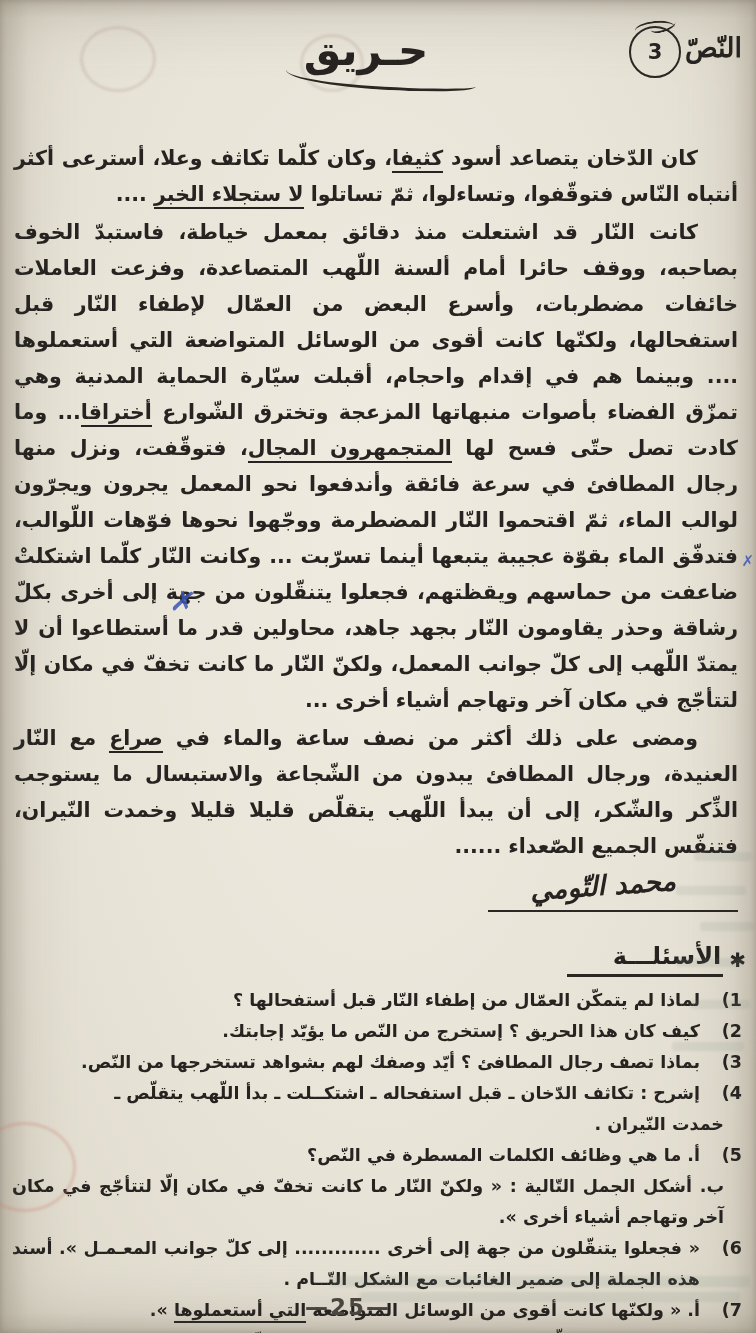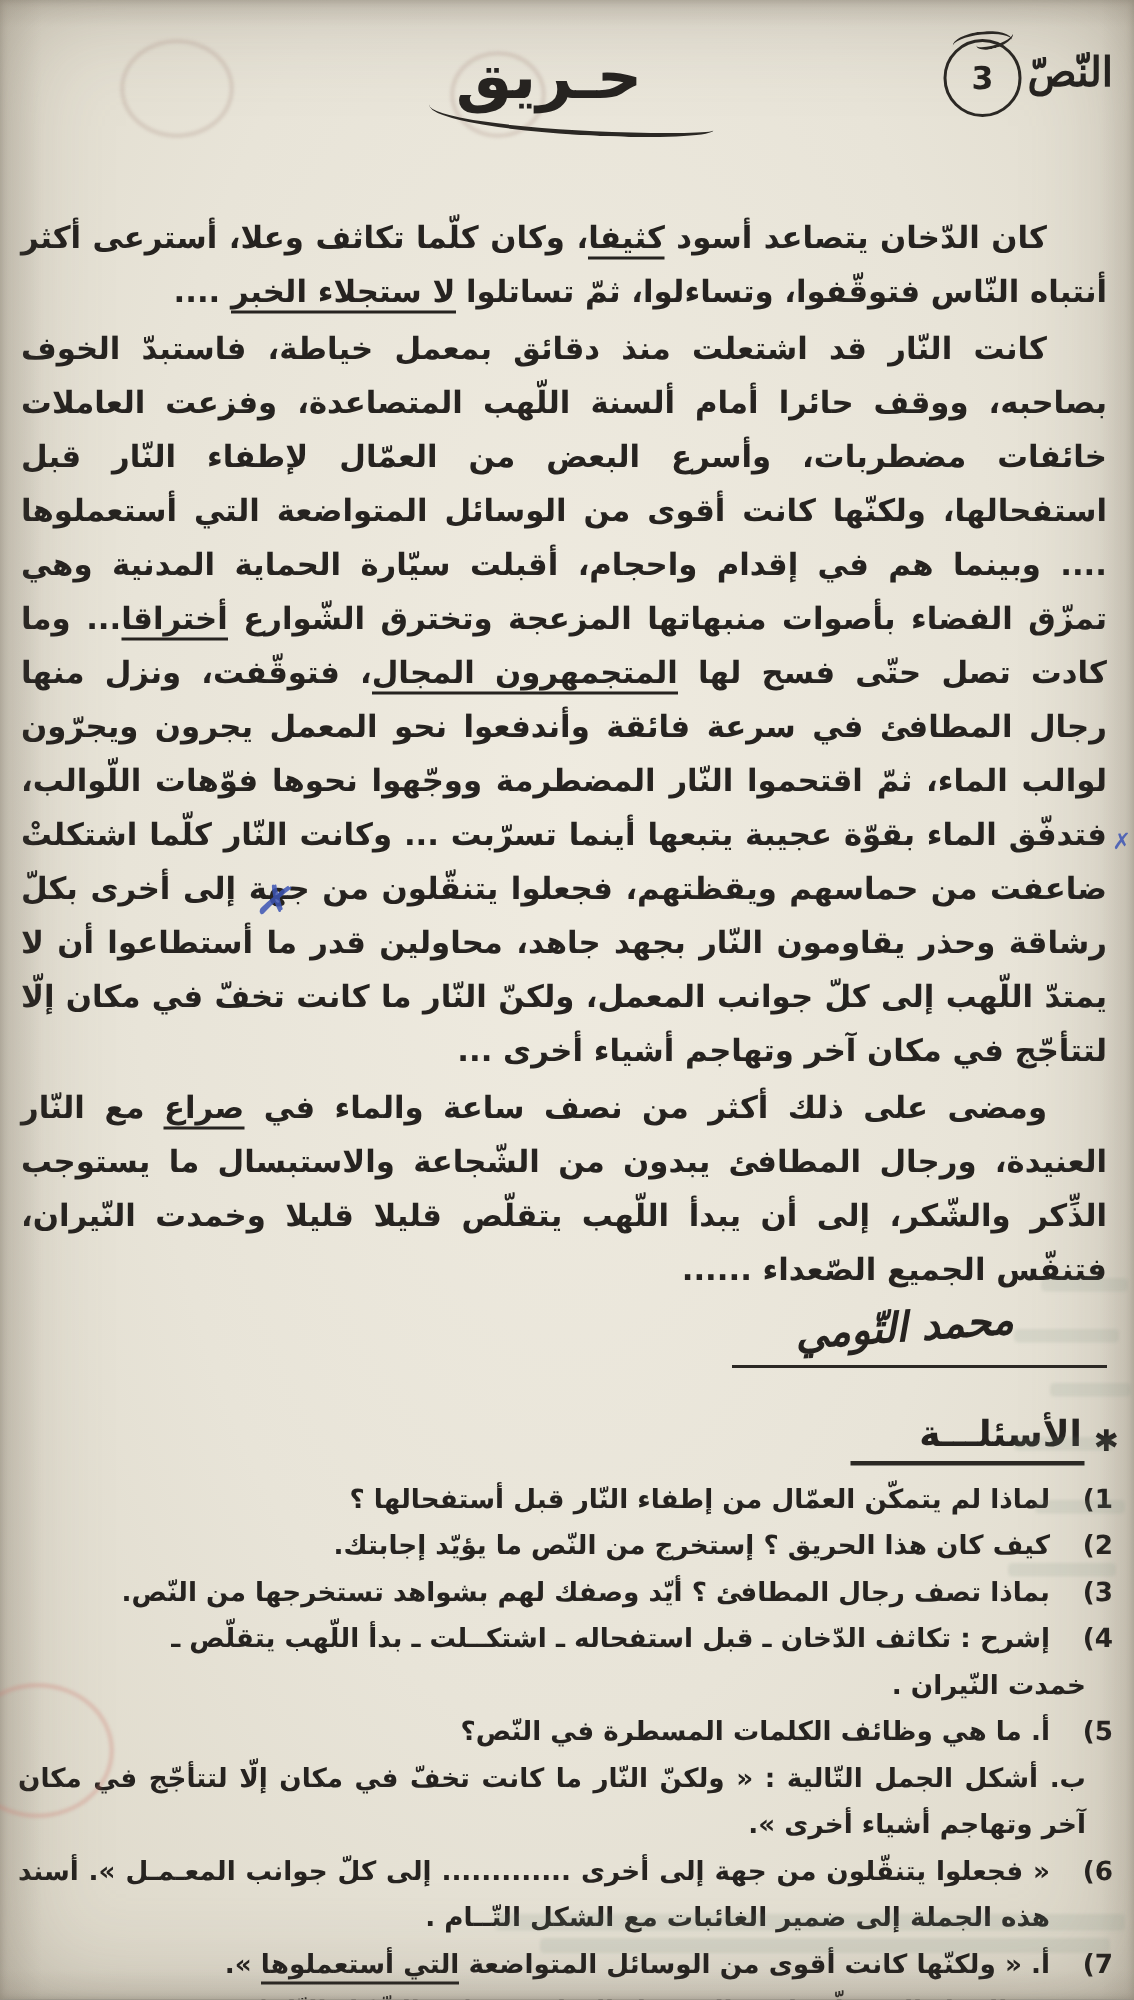--- a/index.html
+++ b/index.html
@@ -150,13 +150,14 @@
 
   <div class="ghost ghost-bar" style="top:852px;right:4px;width:58px;"></div>
   <div class="ghost ghost-bar" style="top:886px;right:10px;width:70px;"></div>
   <div class="ghost ghost-bar" style="top:922px;right:2px;width:54px;"></div>
   <div class="ghost ghost-bar" style="top:958px;right:14px;width:66px;"></div>
   <div class="ghost ghost-bar" style="top:1000px;right:6px;width:60px;"></div>
   <div class="ghost ghost-bar" style="top:1042px;right:12px;width:72px;"></div>
   <div class="ghost ghost-bar" style="top:1276px;left:330px;width:420px;height:11px;"></div>
   <div class="ghost ghost-bar" style="top:1292px;left:360px;width:380px;height:10px;"></div>
 
+  <div class="page-number">—25—</div>
 </div>
 
 </body></html>

